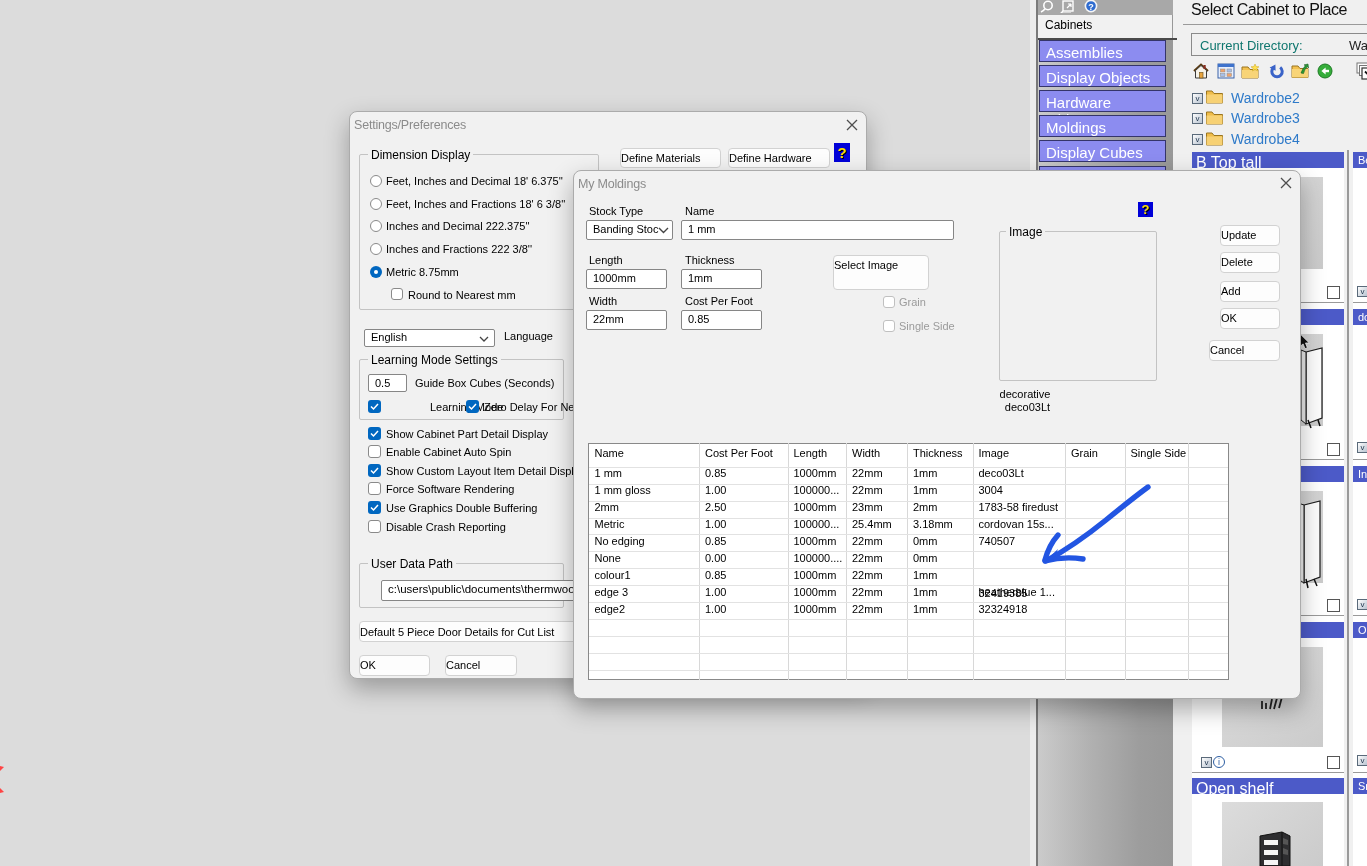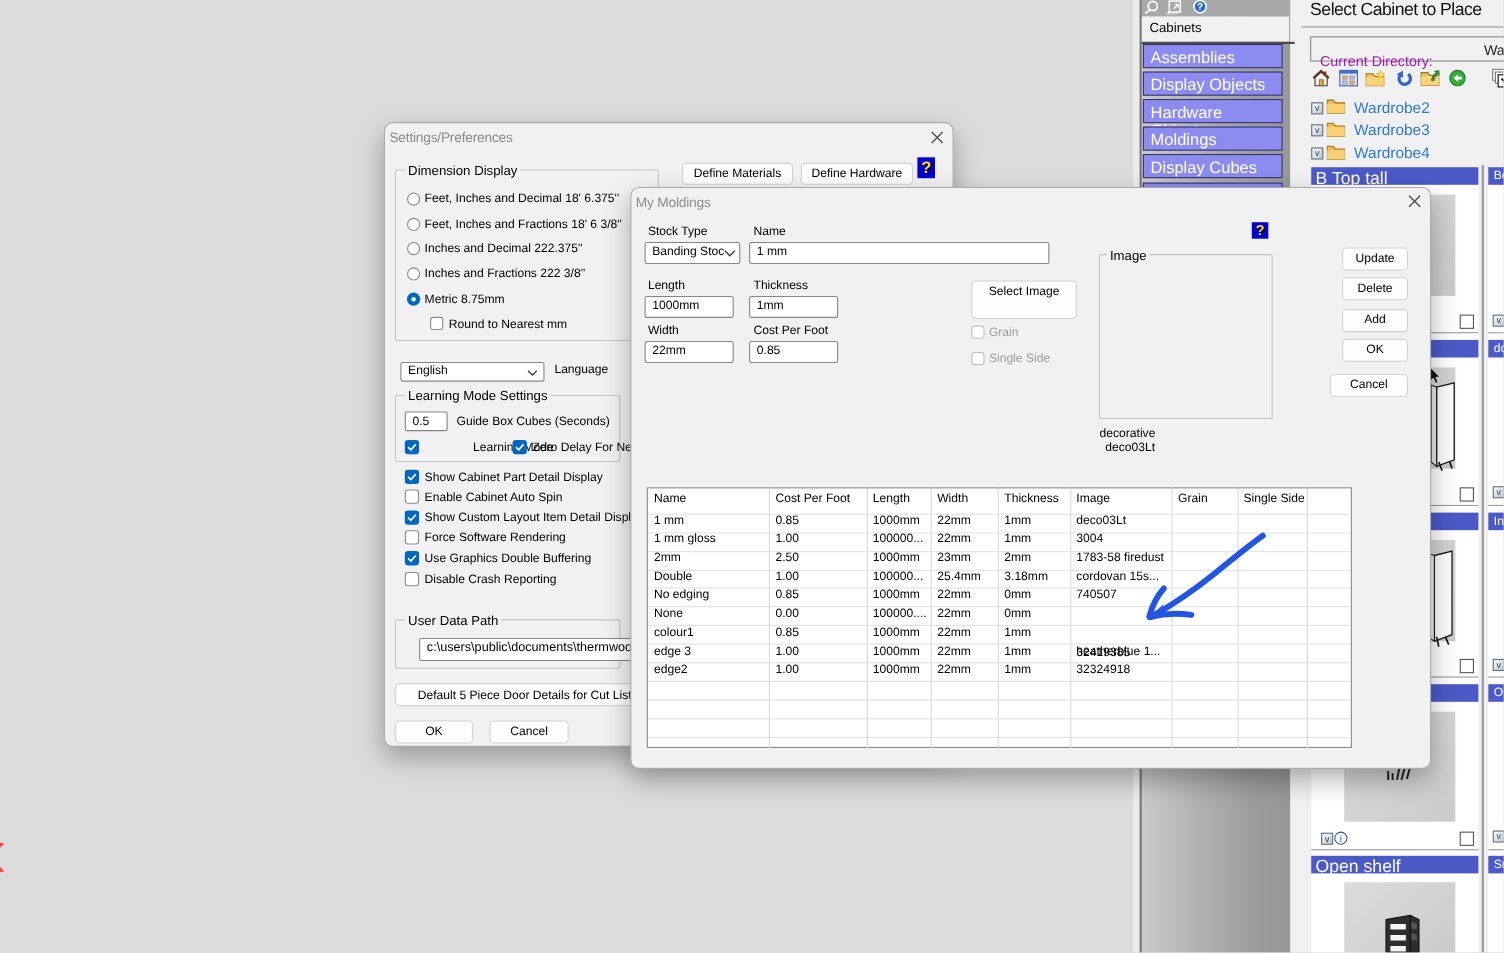--- a/index.html
+++ b/index.html
@@ -22,21 +22,21 @@
 
 .pbtn { position:absolute; left:1039px; width:127px; height:22px;
   background:#8c8cf0; border:1px solid #35356a; color:#fff; font-size:15px;
   padding:3px 0 0 6px; }
 
 
 #sctitle { left:1191px; top:1px; font-size:16px; letter-spacing:-0.45px; color:#111; white-space:nowrap; }
 #schr { left:1183px; top:24px; width:184px; height:1px; background:#9a9a9a; }
 #curdir { left:1191px; top:33px; width:200px; height:23px; border:1px solid #8a8a8a;
   background:#f0f0f0; }
-#curdirtext { left:1200px; top:48px; font-size:13px; color:#a21caf; }
+#curdirtext { left:1200px; top:38px; font-size:13px; color:#0f766e; }
 #curdirwa { left:1349px; top:38px; font-size:13px; color:#222; }
 
 
 .vbtn { position:absolute; width:11px; height:11px;
   background:linear-gradient(135deg,#fdfdfd,#b9c4d1); border:1px solid #5a6a7a;
   font-size:8px; color:#20364e; text-align:center; line-height:9px; }
 .wtext { position:absolute; font-size:14px; color:#2e7ac9; }
 
 
 .cellhdr { position:absolute; left:1192px; width:152px; height:16px;
@@ -52,21 +52,21 @@
 #colsep { left:1347px; top:150px; width:2px; height:716px; background:#9a9a9a; }
 
 
 .dlg { position:absolute; background:#f1f1f1; border:1px solid #ababab;
   border-radius:8px; box-shadow:0 10px 24px rgba(0,0,0,0.30); }
 .dlgtitle { position:absolute; font-size:12.5px; letter-spacing:-0.2px; color:#8b8b8b; }
 .grp { position:absolute; border:1px solid #c3c3c3; border-radius:2px; }
 .grplbl { position:absolute; background:#f1f1f1; font-size:12px; color:#000; padding:0 3px; }
 .lbl { position:absolute; font-size:11px; color:#000; white-space:pre; }
 .btn { position:absolute; background:#fdfdfd; border:1px solid #d2d2d2; border-radius:4px;
-  font-size:11px; color:#000; text-align:center; }
+  font-size:11px; color:#000; text-align:left; }
 .inp { position:absolute; background:#fff; border:1px solid #868686;
   border-radius:2px; font-size:11px; color:#000;
   padding:2px 0 0 6px; white-space:pre; }
 .ck { position:absolute; width:13px; height:13px; border:1px solid #8a8a8a;
   border-radius:3px; background:#fff; }
 .ckc { position:absolute; width:13px; height:13px; border-radius:3px; background:#0067c0; }
 .ckc svg { position:absolute; left:1px; top:1px; }
 .rd { position:absolute; width:12px; height:12px; border:1px solid #8a8a8a;
   border-radius:50%; background:#fff; }
 .rdc { position:absolute; width:12px; height:12px; border-radius:50%; background:#0067c0; }
@@ -358,21 +358,21 @@
   <div class="lbl" style="left:589px;top:254px;">Length</div>
   <div class="inp" style="left:586px;top:269px;width:81px;height:20px;">1000mm</div>
   <div class="lbl" style="left:685px;top:254px;">Thickness</div>
   <div class="inp" style="left:681px;top:269px;width:81px;height:20px;">1mm</div>
 
   <div class="lbl" style="left:589px;top:295px;">Width</div>
   <div class="inp" style="left:586px;top:310px;width:81px;height:20px;">22mm</div>
   <div class="lbl" style="left:685px;top:295px;">Cost Per Foot</div>
   <div class="inp" style="left:681px;top:310px;width:81px;height:20px;">0.85</div>
 
-  <div class="btn" style="left:883px;top:255px;width:96px;height:35px;padding-top:3px;">Select Image</div>
+  <div class="btn" style="left:833px;top:255px;width:96px;height:35px;padding-top:3px;">Select Image</div>
   <div class="ck" style="left:883px;top:296px;width:12px;height:12px;border-color:#c0c0c0;"></div>
   <div class="lbl" style="left:899px;top:296px;color:#9b9b9b;">Grain</div>
   <div class="ck" style="left:883px;top:320px;width:12px;height:12px;border-color:#c0c0c0;"></div>
   <div class="lbl" style="left:899px;top:320px;color:#9b9b9b;">Single Side</div>
 
   <div class="grp" style="left:999px;top:231px;width:158px;height:150px;"></div>
   <div class="grplbl" style="left:1006px;top:225px;">Image</div>
   <div class="lbl" style="left:985px;top:388px;width:80px;text-align:center;">decorative</div>
   <div class="lbl" style="left:985px;top:401px;width:85px;text-align:center;">deco03Lt</div>
 
@@ -429,21 +429,21 @@
       <div class="tc" style="left:793.5px;top:484.3px;">100000...</div>
       <div class="tc" style="left:852px;top:484.3px;">22mm</div>
       <div class="tc" style="left:913px;top:484.3px;">1mm</div>
       <div class="tc" style="left:978.5px;top:484.3px;">3004</div>
       <div class="tc" style="left:594.5px;top:501.2px;">2mm</div>
       <div class="tc" style="left:705px;top:501.2px;">2.50</div>
       <div class="tc" style="left:793.5px;top:501.2px;">1000mm</div>
       <div class="tc" style="left:852px;top:501.2px;">23mm</div>
       <div class="tc" style="left:913px;top:501.2px;">2mm</div>
       <div class="tc" style="left:978.5px;top:501.2px;">1783-58 firedust</div>
-      <div class="tc" style="left:594.5px;top:518.1px;">Double</div>
+      <div class="tc" style="left:594.5px;top:518.1px;">Metric</div>
       <div class="tc" style="left:705px;top:518.1px;">1.00</div>
       <div class="tc" style="left:793.5px;top:518.1px;">100000...</div>
       <div class="tc" style="left:852px;top:518.1px;">25.4mm</div>
       <div class="tc" style="left:913px;top:518.1px;">3.18mm</div>
       <div class="tc" style="left:978.5px;top:518.1px;">cordovan 15s...</div>
       <div class="tc" style="left:594.5px;top:535.1px;">No edging</div>
       <div class="tc" style="left:705px;top:535.1px;">0.85</div>
       <div class="tc" style="left:793.5px;top:535.1px;">1000mm</div>
       <div class="tc" style="left:852px;top:535.1px;">22mm</div>
       <div class="tc" style="left:913px;top:535.1px;">0mm</div>

